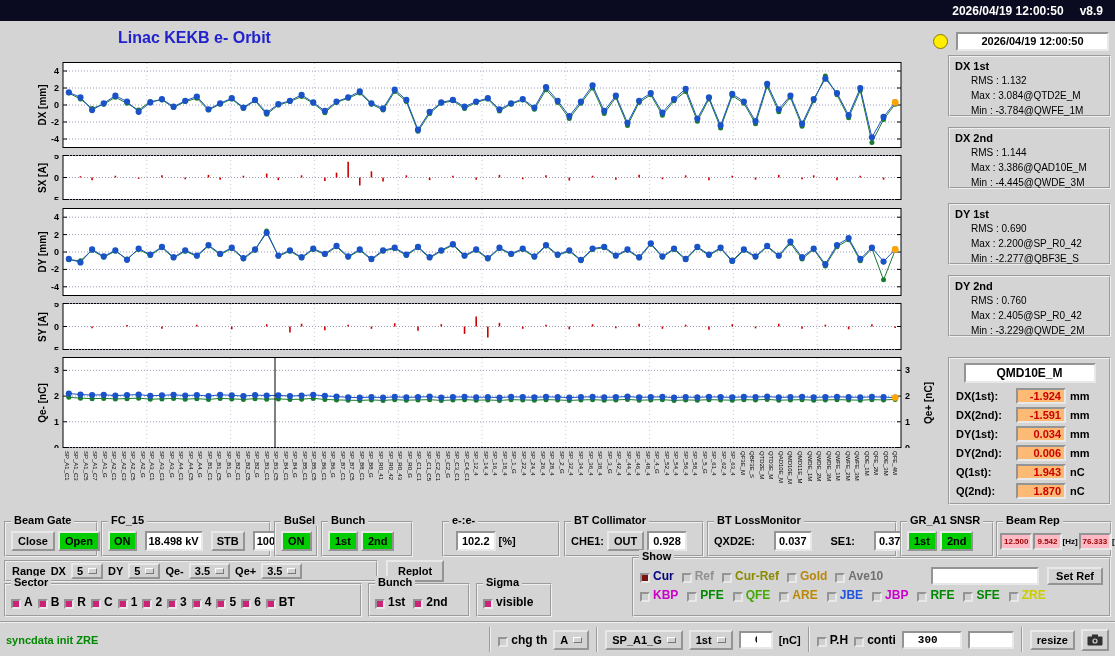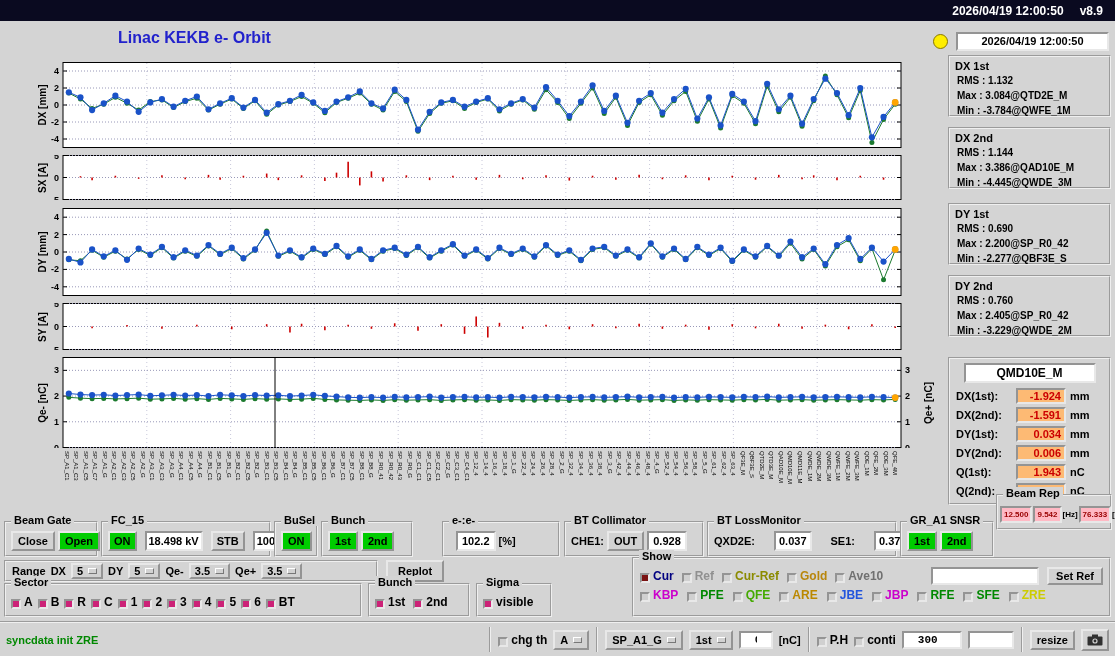--- a/index.html
+++ b/index.html
@@ -16,21 +16,21 @@
               border:2px inset #e8e8e8; font-size:11px; font-weight:bold; text-align:center; line-height:14px; }
   #charts { position:absolute; left:0; top:0; width:1115px; height:656px; pointer-events:none; }
   .chart { position:absolute; }
   .axtitle { position:absolute; transform:translate(-50%,-50%) rotate(-90deg);
              font-size:10px; font-weight:bold; white-space:nowrap; }
   #elem-labels { position:absolute; left:35px; top:451px; width:905px; height:62px; overflow:hidden; }
   .elabel { position:absolute; top:0; height:62px; writing-mode:vertical-rl; font-size:6px;
             line-height:6px; overflow:hidden; white-space:nowrap; color:#000; }
   .statbox { position:absolute; left:948px; width:163px; height:62px; border:2px groove #efefef; }
   .sb-h { font-size:11px; font-weight:bold; padding:3px 0 1px 5px; }
-  .sb-l { font-size:10px; font-weight:bold; padding-left:7px; line-height:15px; white-space:nowrap; }
+  .sb-l { font-size:10px; font-weight:normal; padding-left:21px; line-height:15px; white-space:nowrap; }
   #monitor { position:absolute; left:948px; top:357px; width:163px; height:148px; border:2px groove #efefef; }
   #mon-title { margin:4px auto 3px; width:132px; border:2px inset #e8e8e8; background:#fff;
                text-align:center; font-size:12px; font-weight:bold; padding:1px 0; }
   .mrow { display:flex; align-items:center; gap:4px; padding:0 4px 0 6px; height:19px; }
   .mlab { font-size:11px; font-weight:bold; width:56px; }
   .mval { border:2px inset #e8e8e8; background:#fdba74; color:#cc0000; font-size:11px; font-weight:bold;
           width:50px; text-align:right; padding:0 3px; }
   .munit { font-size:11px; font-weight:bold; }
   .grp { position:absolute; height:36px; border:2px groove #efefef; display:flex; align-items:center;
          gap:3px; padding:6px 5px 2px; background:#d4d4d4; }
@@ -932,21 +932,21 @@
     <span class="ulabel">SE1:</span>
     <span class="disp" style="padding:2px 3px">0.377</span>
   </div>
 
   <div class="grp" style="left:900px;top:521px;width:94px">
     <span class="glabel">GR_A1 SNSR</span>
     <button class="btn green">1st</button>
     <button class="btn green">2nd</button>
   </div>
 
-  <div class="grp" style="left:996px;top:494px;width:116px;gap:1px;padding:6px 2px 2px">
+  <div class="grp" style="left:996px;top:521px;width:116px;gap:1px;padding:6px 2px 2px">
     <span class="glabel">Beam Rep</span>
     <span class="disp pink">12.500</span>
     <span class="disp pink">9.542</span>
     <span class="ulabel small">[Hz]</span>
     <span class="disp pink">76.333</span>
     <span class="ulabel small">[%]</span>
   </div>
 
   <div class="grp" style="left:4px;top:560px;width:374px;height:22px;padding:2px 6px;gap:5px">
     <span class="ulabel">Range</span>

